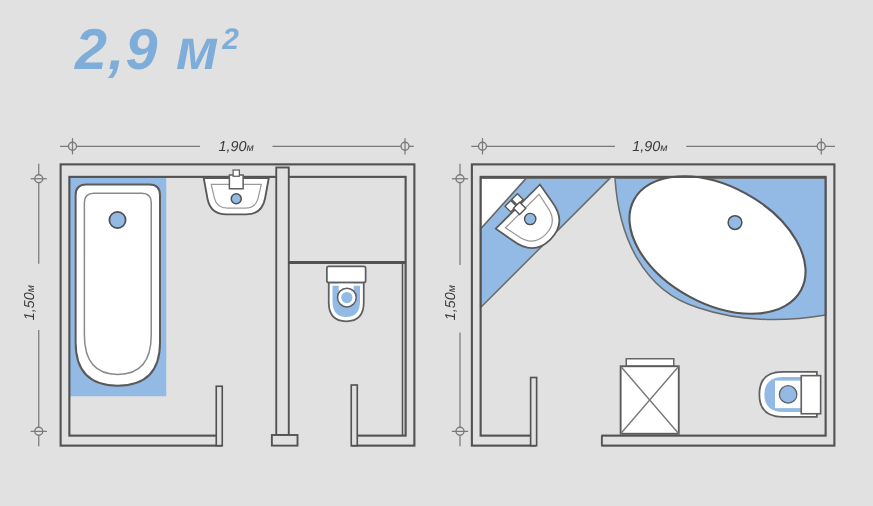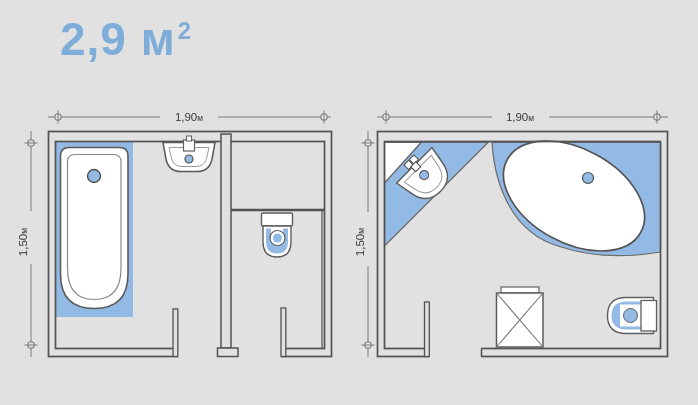--- a/index.html
+++ b/index.html
@@ -2,21 +2,21 @@
 <html><head>
 <meta charset="utf-8">
 <style>
   html,body{margin:0;padding:0;}
   body{
     width:698px;height:405px;
     background:#e1e1e1;
     font-family:"Liberation Sans",sans-serif;
     overflow:hidden;position:relative;
   }
-  .stage{position:absolute;inset:0;}
+  .stage{position:absolute;inset:0;font-style:italic;}
   .area-title{
     position:absolute;left:60px;top:14px;
     font-size:46px;font-weight:bold;color:#7fadd9;
     letter-spacing:1px;line-height:1.1;
   }
   .area-title sup{font-size:0.52em;vertical-align:super;margin-left:2px;}
   svg text{
     font-family:"Liberation Sans",sans-serif;
     fill:#3a3a3a;
   }

